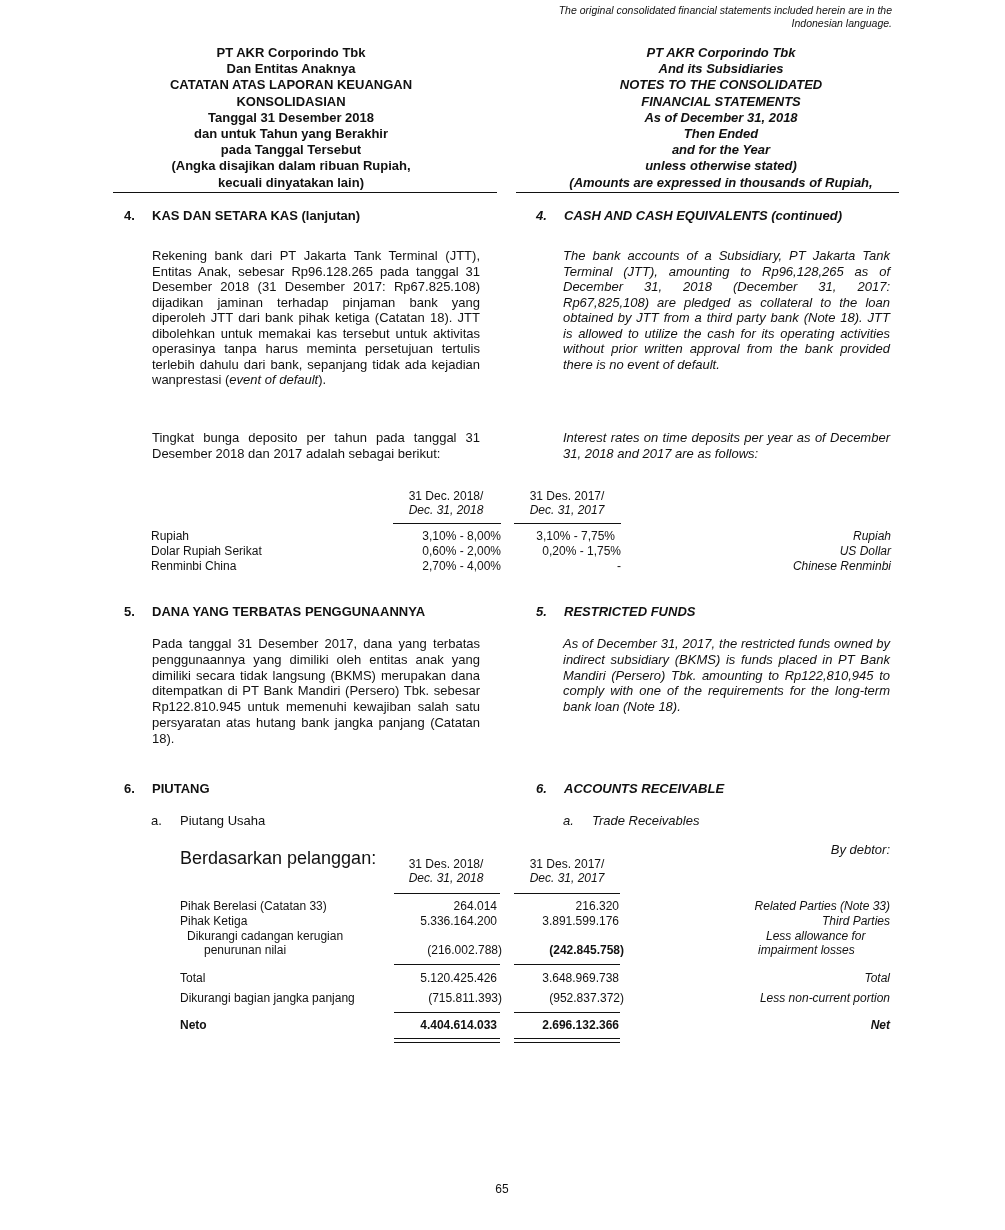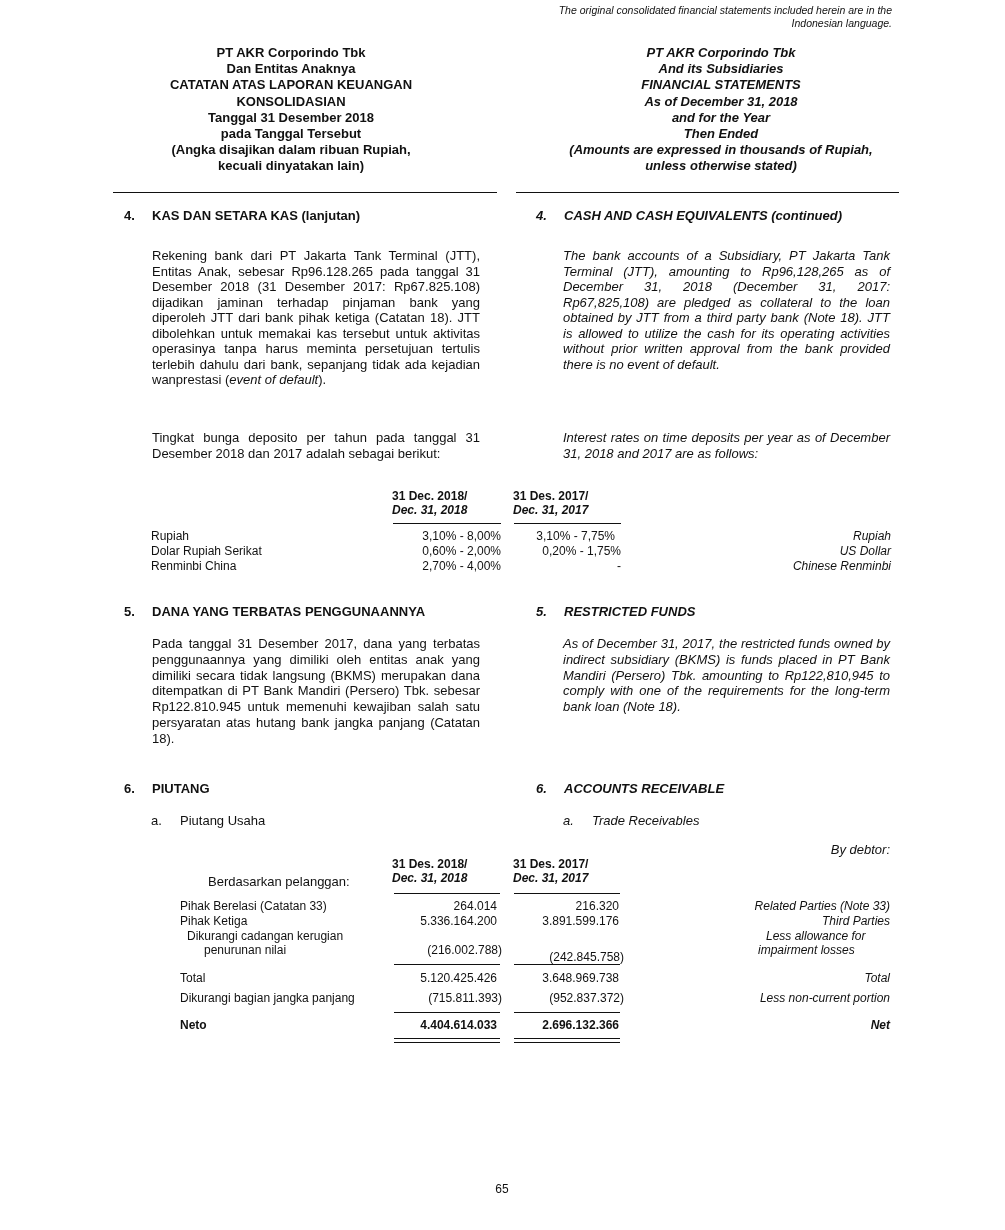--- a/index.html
+++ b/index.html
@@ -7,52 +7,54 @@
   .abs { position: absolute; }
   .it { font-style: italic; }
   .b { font-weight: bold; }
   .note-top { left: 540px; top: 4px; width: 352px; text-align: right; font-size: 10.5px; font-style: italic; line-height: 13px; }
   .hdr { top: 45px; width: 356px; text-align: center; font-weight: bold; font-size: 13px; line-height: 16.2px; }
   .hdr-l { left: 113px; }
   .hdr-r { left: 543px; font-style: italic; }
   .hdr-rule { top: 192px; height: 0; border-top: 1.5px solid #111; }
   .sec-title { font-weight: bold; font-size: 13px; }
   .para { text-align: justify; font-size: 13px; line-height: 15.5px; }
-  .colhead { text-align: left; font-weight: bold; font-size: 12px; line-height: 14px; }
+  .colhead { text-align: center; font-weight: normal; font-size: 12px; line-height: 14px; }
   .colhead span { display: block; }
   .rule { height: 0; border-top: 1.3px solid #111; }
   .dbl { height: 3px; border-top: 1.3px solid #111; border-bottom: 1.3px solid #111; }
   .row { font-size: 12px; line-height: 14.5px; }
   .num { text-align: right; }
   .page-no { left: 480px; top: 1182px; width: 44px; text-align: center; font-size: 12px; }
 </style>
 </head>
 <body>
 
 <div class="abs note-top">The original consolidated financial statements included herein are in the Indonesian language.</div>
 
 <div class="abs hdr hdr-l">
   <div>PT AKR Corporindo Tbk</div>
   <div>Dan Entitas Anaknya</div>
   <div>CATATAN ATAS LAPORAN KEUANGAN</div>
   <div>KONSOLIDASIAN</div>
   <div>Tanggal 31 Desember 2018</div>
+  <div>dan untuk Tahun yang Berakhir</div>
   <div>pada Tanggal Tersebut</div>
   <div>(Angka disajikan dalam ribuan Rupiah,</div>
   <div>kecuali dinyatakan lain)</div>
 </div>
 <div class="abs hdr hdr-r">
   <div>PT AKR Corporindo Tbk</div>
   <div>And its Subsidiaries</div>
+  <div>NOTES TO THE CONSOLIDATED</div>
   <div>FINANCIAL STATEMENTS</div>
   <div>As of December 31, 2018</div>
+  <div>Then Ended</div>
   <div>and for the Year</div>
-  <div>Then Ended</div>
+  <div>unless otherwise stated)</div>
   <div>(Amounts are expressed in thousands of Rupiah,</div>
-  <div>unless otherwise stated)</div>
 </div>
 <div class="abs hdr-rule" style="left:113px;width:384px;"></div>
 <div class="abs hdr-rule" style="left:516px;width:383px;"></div>
 
 <div class="abs sec-title" style="left:124px;top:208px;">4.</div>
 <div class="abs sec-title" style="left:152px;top:208px;">KAS DAN SETARA KAS (lanjutan)</div>
 <div class="abs sec-title it" style="left:536px;top:208px;">4.</div>
 <div class="abs sec-title it" style="left:564px;top:208px;">CASH AND CASH EQUIVALENTS (continued)</div>
 
 <div class="abs para" style="left:152px;top:248px;width:328px;"><span>Rekening bank dari PT Jakarta Tank Terminal (JTT), Entitas Anak, sebesar Rp96.128.265 pada tanggal 31 Desember 2018 (31 Desember 2017: Rp67.825.108) dijadikan jaminan terhadap pinjaman bank yang diperoleh JTT dari bank pihak ketiga (Catatan 18). JTT dibolehkan untuk memakai kas tersebut untuk aktivitas operasinya tanpa harus meminta persetujuan tertulis terlebih dahulu dari bank, sepanjang tidak ada kejadian wanprestasi (</span><span class="it">event of default</span><span>).</span></div>
@@ -102,21 +104,21 @@
 <div class="abs sec-title" style="left:124px;top:781px;">6.</div>
 <div class="abs sec-title" style="left:152px;top:781px;">PIUTANG</div>
 <div class="abs sec-title it" style="left:536px;top:781px;">6.</div>
 <div class="abs sec-title it" style="left:564px;top:781px;">ACCOUNTS RECEIVABLE</div>
 
 <div class="abs" style="left:151px;top:813px;font-size:13px;">a.</div>
 <div class="abs" style="left:180px;top:813px;font-size:13px;">Piutang Usaha</div>
 <div class="abs it" style="left:563px;top:813px;font-size:13px;">a.</div>
 <div class="abs it" style="left:592px;top:813px;font-size:13px;">Trade Receivables</div>
 
-<div class="abs" style="left:180px;top:874px;font-size:13px;margin-left:28px;">Berdasarkan pelanggan:</div>
+<div class="abs" style="left:180px;top:848px;font-size:18px;">Berdasarkan pelanggan:</div>
 <div class="abs it" style="left:700px;top:842px;width:190px;text-align:right;font-size:13px;">By debtor:</div>
 
 <div class="abs colhead" style="left:392px;top:857px;width:108px;">
   <span>31 Des. 2018/</span>
   <span class="it">Dec. 31, 2018</span>
 </div>
 <div class="abs colhead" style="left:513px;top:857px;width:108px;">
   <span>31 Des. 2017/</span>
   <span class="it">Dec. 31, 2017</span>
 </div>
@@ -132,21 +134,21 @@
 <div class="abs row" style="left:180px;top:914px;width:710px;height:15px;">
   <span class="abs" style="left:0;">Pihak Ketiga</span>
   <span class="abs num" style="left:212px;width:105px;">5.336.164.200</span>
   <span class="abs num" style="left:334px;width:105px;">3.891.599.176</span>
   <span class="abs num it" style="right:0;">Third Parties</span>
 </div>
 <div class="abs row" style="left:180px;top:929px;width:710px;height:30px;">
   <span class="abs" style="left:7px;top:0;">Dikurangi cadangan kerugian</span>
   <span class="abs" style="left:24px;top:14px;">penurunan nilai</span>
   <span class="abs num" style="left:212px;top:14px;width:110px;">(216.002.788)</span>
-  <span class="abs num" style="left:334px;top:21px;width:110px;">(242.845.758)</span>
+  <span class="abs num" style="left:334px;top:14px;width:110px;font-weight:bold;">(242.845.758)</span>
   <span class="abs it" style="left:586px;top:0;">Less allowance for</span>
   <span class="abs it" style="left:578px;top:14px;text-align:right;">impairment losses</span>
 </div>
 <div class="abs rule" style="left:394px;top:964px;width:106px;"></div>
 <div class="abs rule" style="left:514px;top:964px;width:106px;"></div>
 
 <div class="abs row" style="left:180px;top:971px;width:710px;height:15px;">
   <span class="abs" style="left:0;">Total</span>
   <span class="abs num" style="left:212px;width:105px;">5.120.425.426</span>
   <span class="abs num" style="left:334px;width:105px;">3.648.969.738</span>

